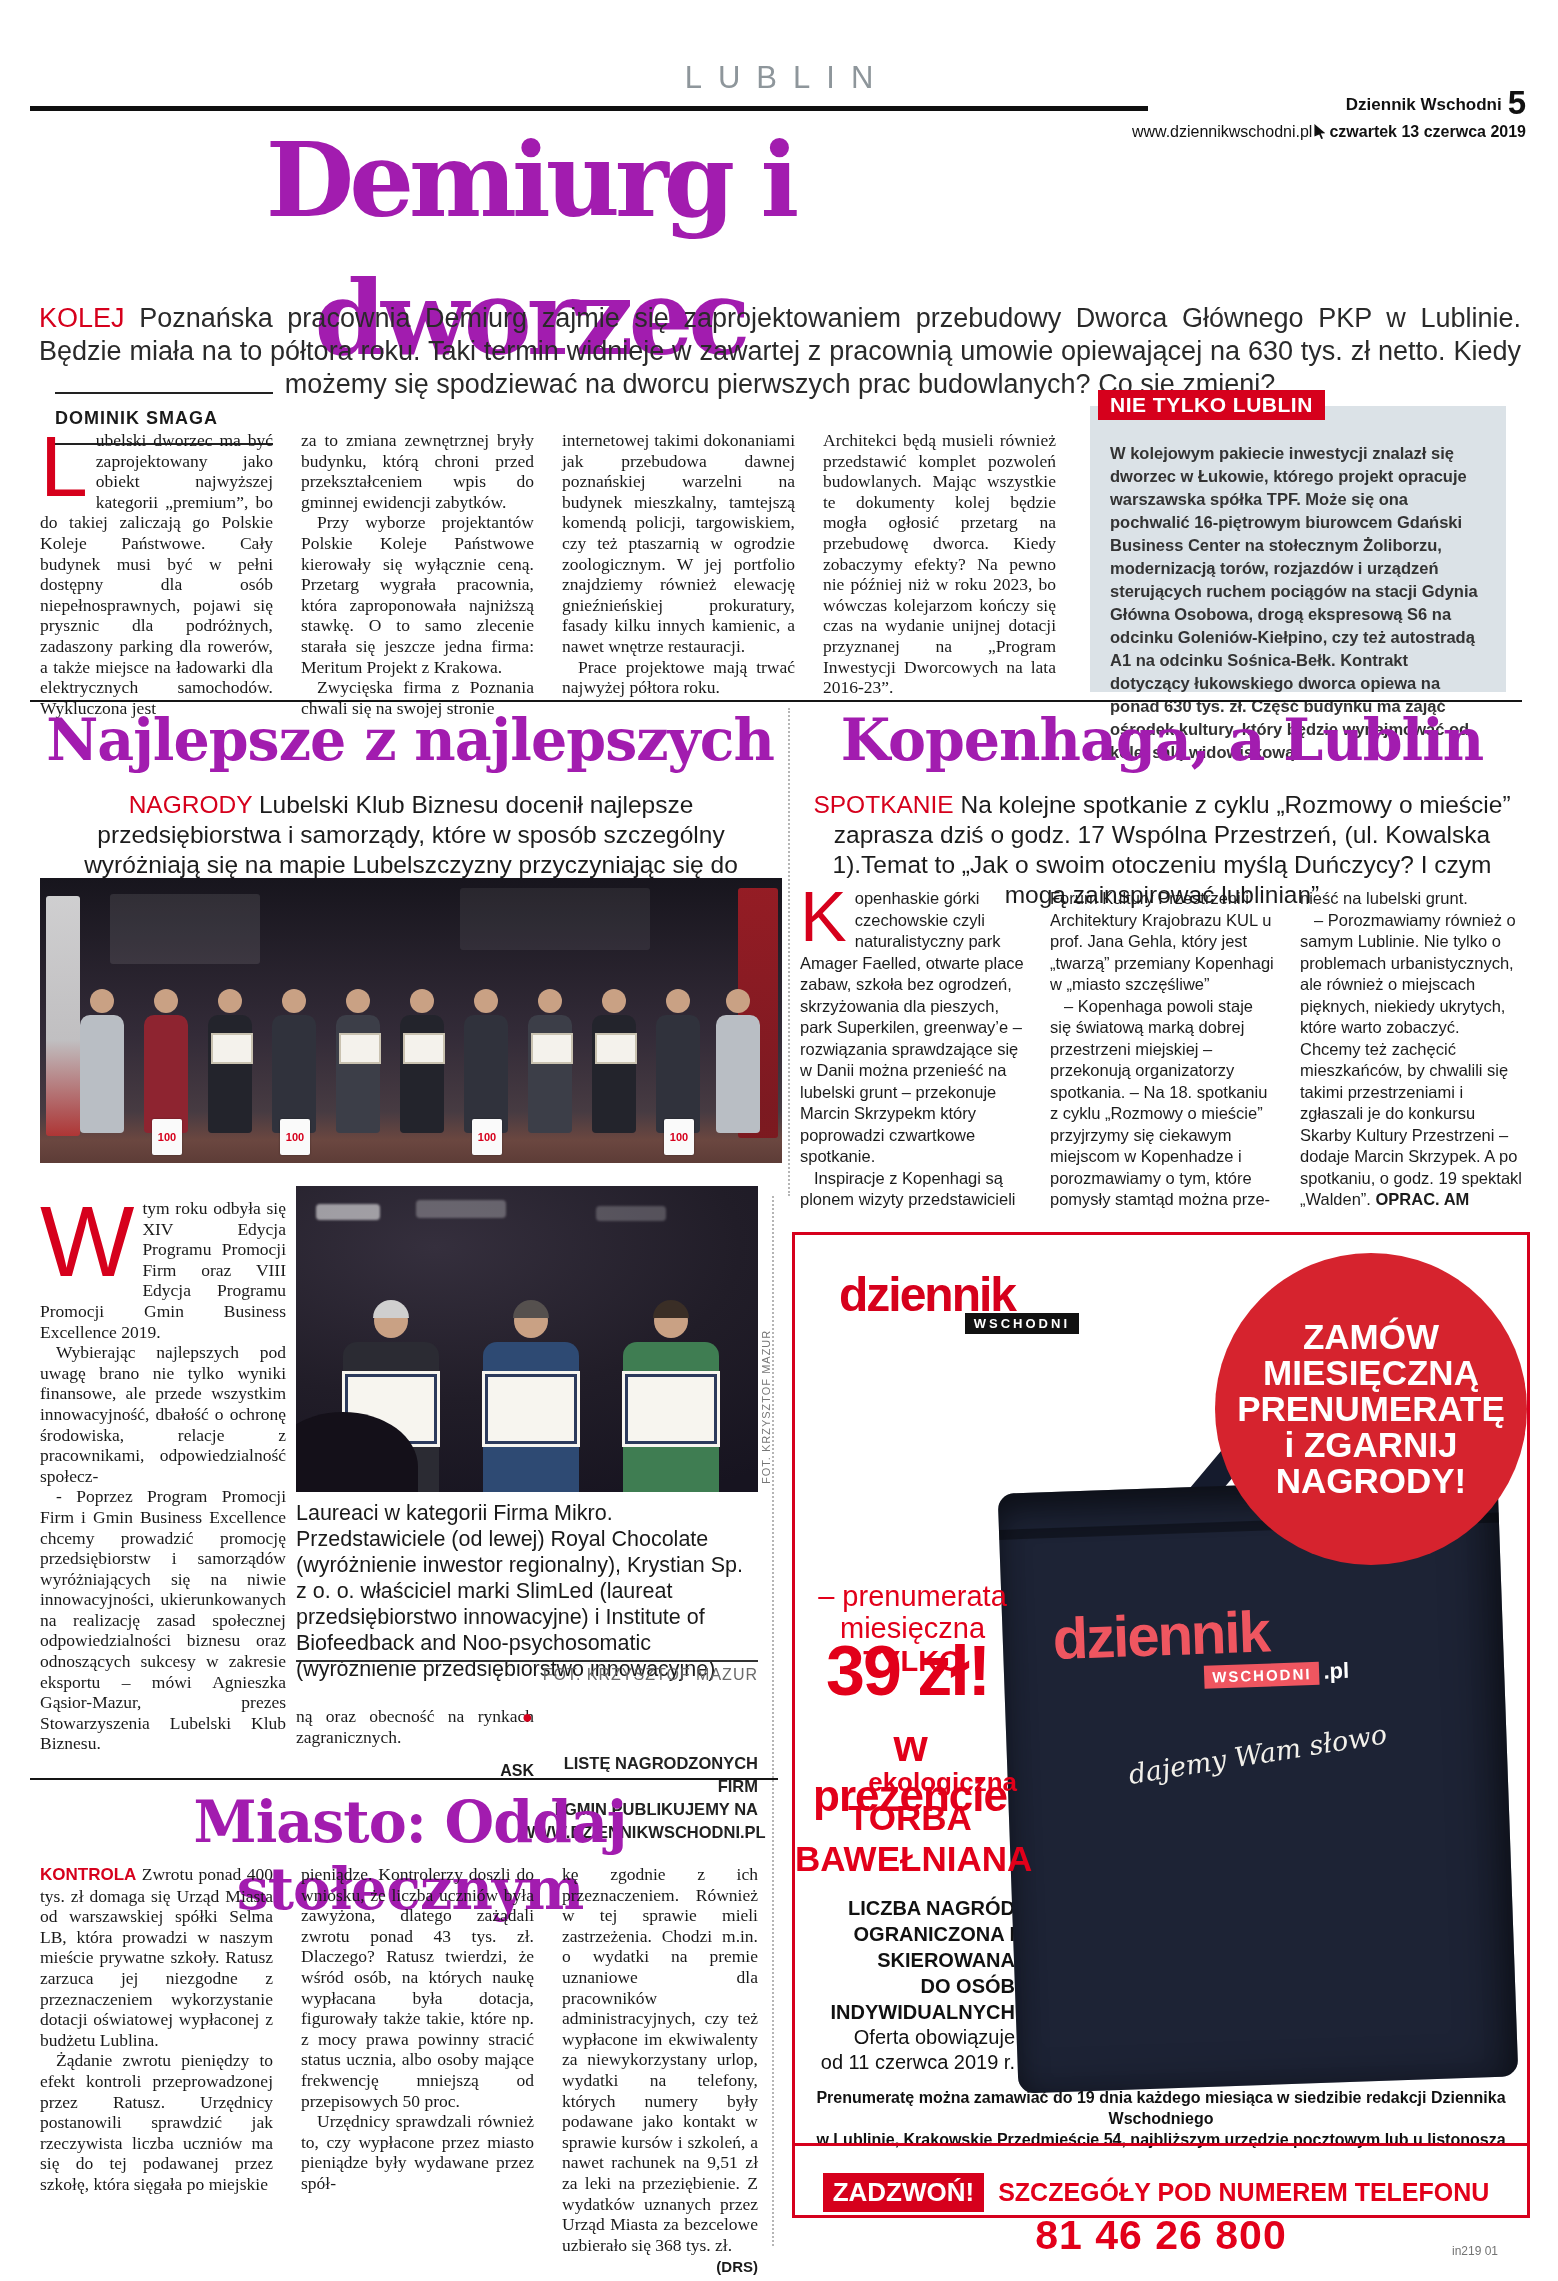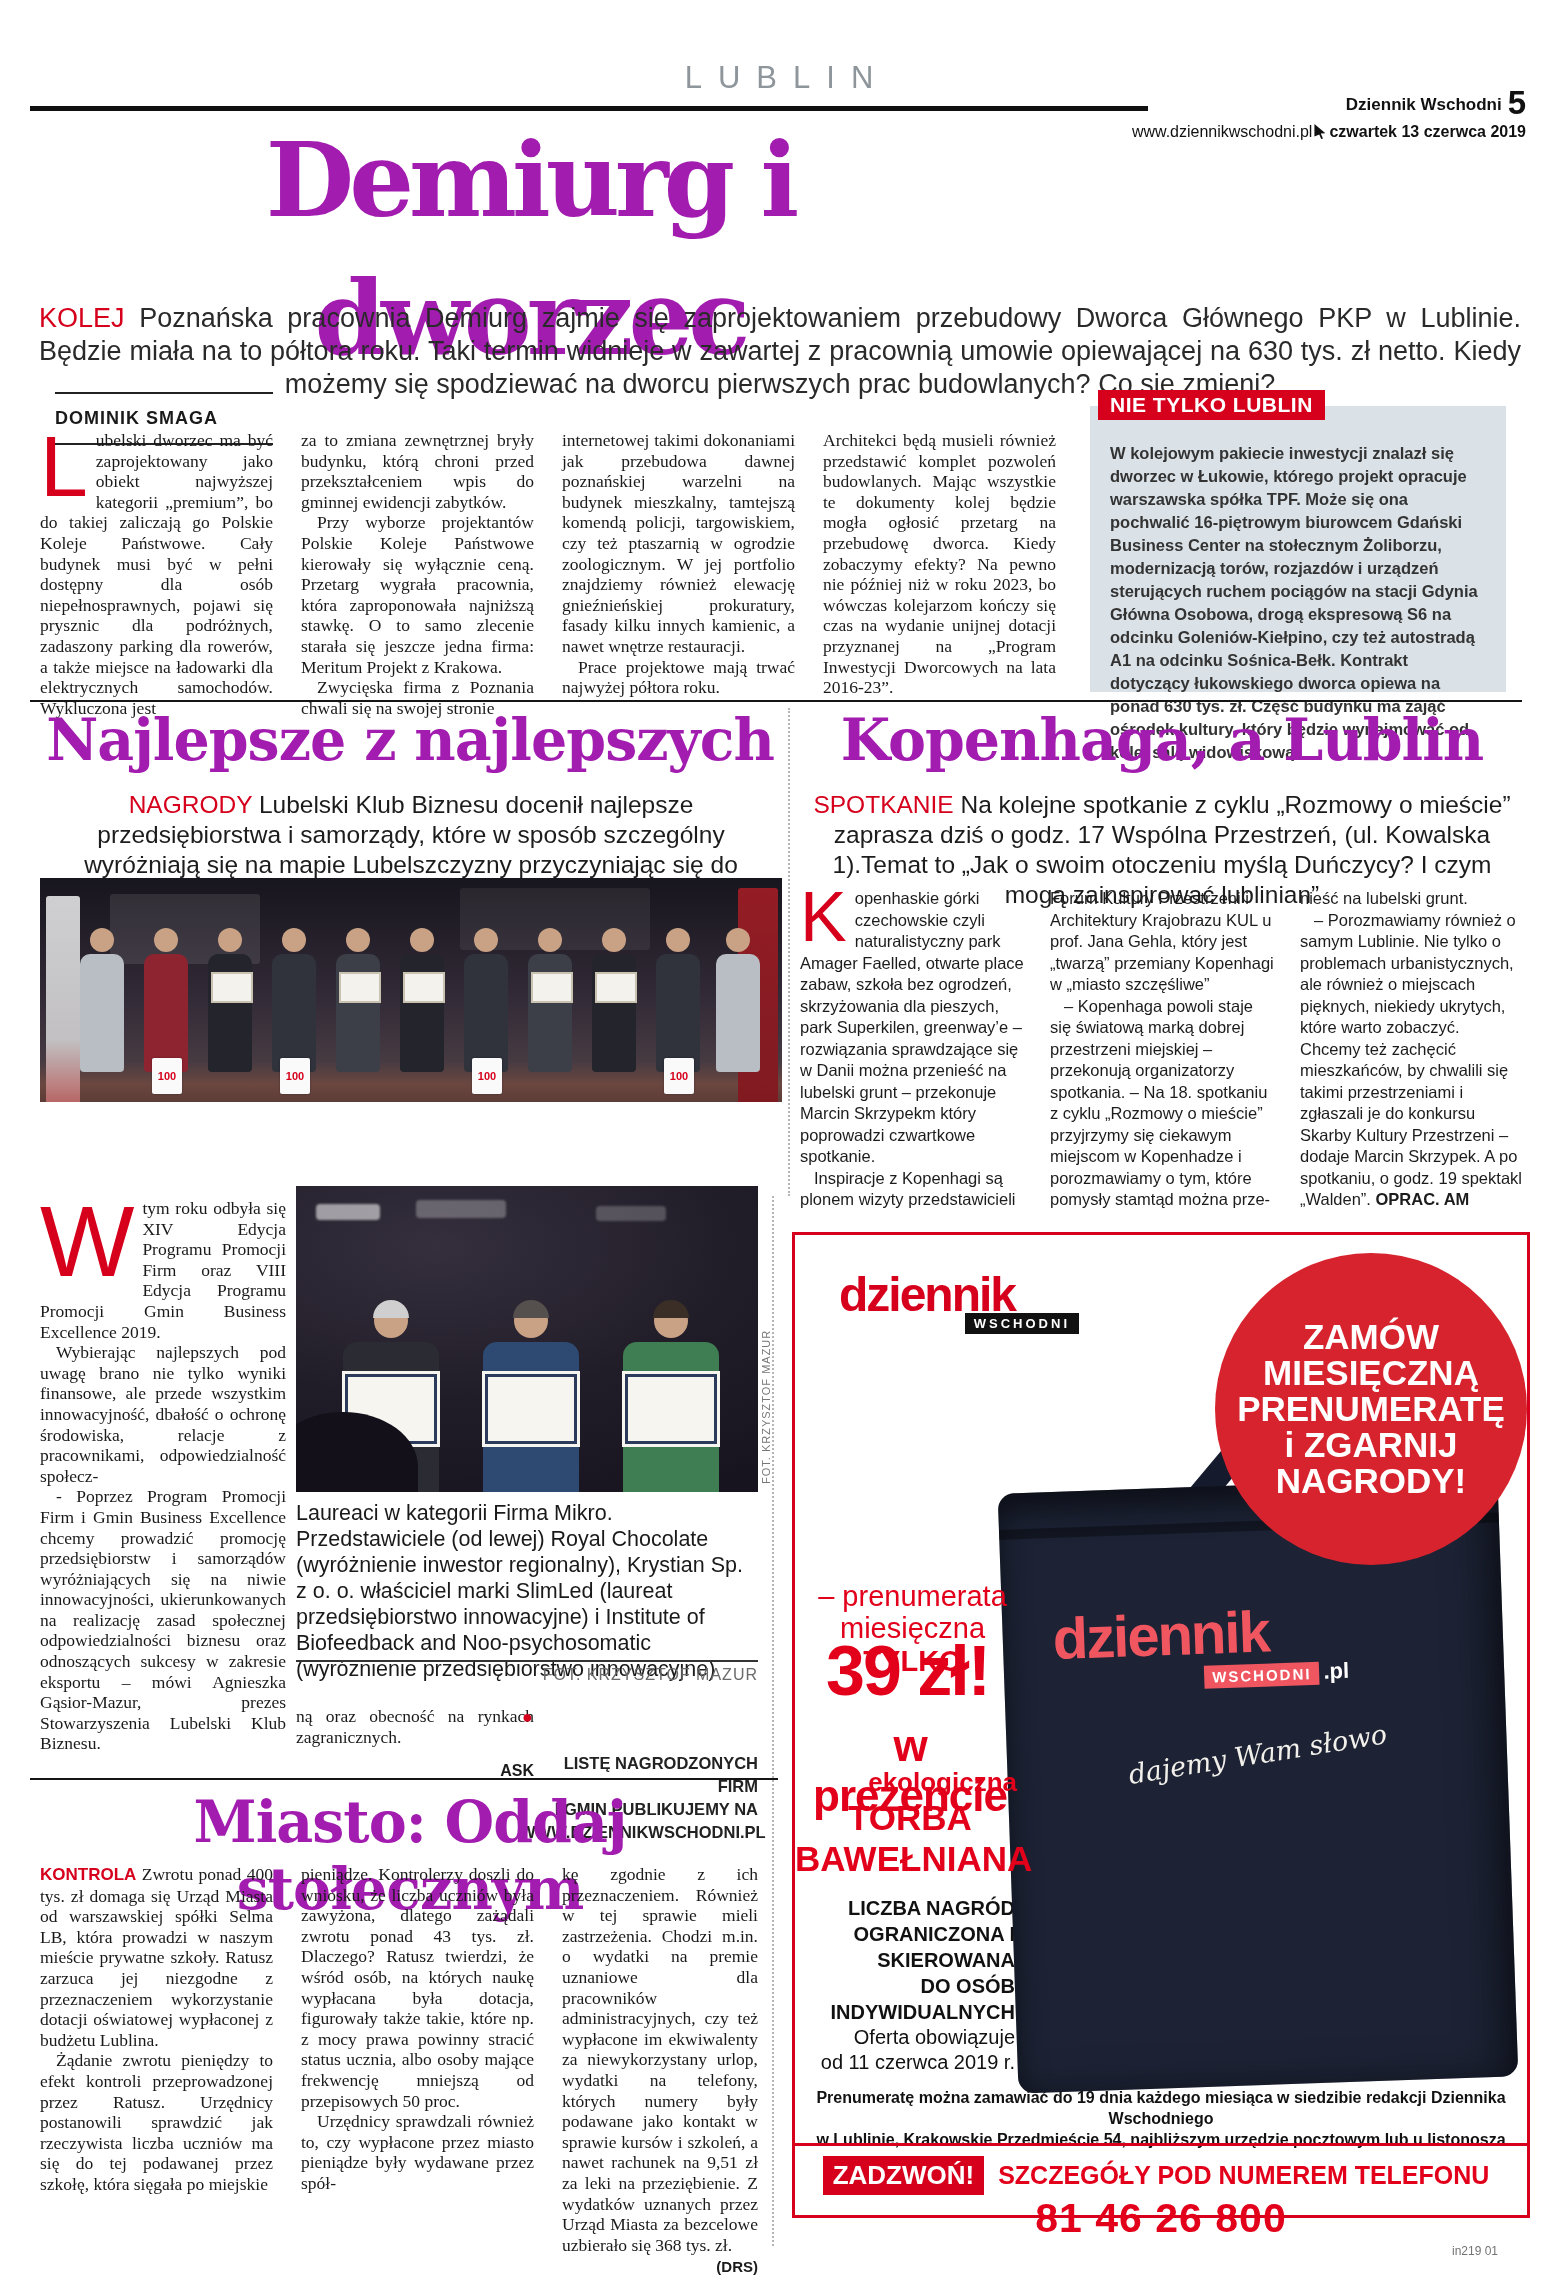--- a/index.html
+++ b/index.html
@@ -52,21 +52,21 @@
   #rule-sections{left:30px;top:700px;width:1492px;height:2px;background:#151515;}
   #vdiv-top{left:788px;top:708px;height:488px;border-left:2px dotted #b5b5b5;}
   #vdiv-bottom{left:772px;top:1196px;height:1050px;border-left:2px dotted #b5b5b5;}
   
   #awards-title{left:40px;top:706px;width:740px;text-align:center;font-size:57px;letter-spacing:-1px;}
   .sublead{font-family:"Liberation Sans",sans-serif;font-size:24.5px;line-height:30px;color:#1c1c1c;text-align:center;}
   #awards-lead{left:58px;top:790px;width:706px;}
   #kopenhaga-title{left:800px;top:706px;width:724px;text-align:center;font-size:57px;letter-spacing:-1px;}
   #kopenhaga-lead{left:806px;top:790px;width:712px;}
   
-  #photo1{left:40px;top:878px;width:742px;height:224px;overflow:hidden;
+  #photo1{left:40px;top:878px;width:742px;height:285px;overflow:hidden;
      background:linear-gradient(180deg,#17151d 0%,#332b38 55%,#473b42 82%,#6b4740 92%,#5d3c37 100%);}
   #photo1 .screen{position:absolute;background:rgba(255,255,255,.10);border-radius:3px;}
   #photo1 .banner-left{position:absolute;left:6px;top:18px;width:34px;height:240px;
      background:linear-gradient(180deg,#efefef 0%,#d9d9d9 60%,#b33 100%);opacity:.85;border-radius:3px;}
   #photo1 .banner-right{position:absolute;right:4px;top:10px;width:40px;height:250px;
      background:linear-gradient(180deg,#a21d25 0%,#7e151c 100%);opacity:.9;border-radius:3px;}
   .person{position:absolute;bottom:30px;width:52px;}
   .person .head{width:24px;height:24px;border-radius:50%;background:#c9a184;margin:0 auto;}
   .person .body{width:44px;height:118px;border-radius:10px 10px 4px 4px;margin:2px auto 0;}
   .suit-a{background:#23242c;} .suit-b{background:#30323c;} .suit-c{background:#3c3e48;}
@@ -155,21 +155,21 @@
      letter-spacing:-2px;line-height:72px;}
   #gift1{position:absolute;left:0px;top:486px;width:230px;text-align:center;font-size:44px;font-weight:bold;letter-spacing:-1px;}
   #gift2{position:absolute;left:0px;top:532px;width:222px;text-align:right;font-size:26px;font-weight:bold;}
   #gift3{position:absolute;left:0px;top:562px;width:230px;text-align:center;font-size:35px;font-weight:bold;line-height:41px;}
   #conds{position:absolute;left:0px;top:660px;width:220px;text-align:right;font-family:"Liberation Sans",sans-serif;
      font-weight:bold;font-size:20px;line-height:26px;color:#111;}
   #conds-note{position:absolute;left:0px;top:790px;width:220px;text-align:right;font-family:"Liberation Sans",sans-serif;
      font-size:20px;line-height:25px;color:#111;}
   #ad-footer{position:absolute;left:8px;right:8px;top:852px;text-align:center;font-family:"Liberation Sans",sans-serif;
      font-weight:bold;font-size:16px;line-height:21px;color:#111;}
-  #ad-call{position:absolute;left:0;right:0;top:908px;border-top:3px solid #d6001c;padding-top:10px;text-align:center;}
+  #ad-call{position:absolute;left:0;right:0;top:908px;border-top:3px solid #d6001c;padding-top:27px;text-align:center;}
   #zadzwon{display:inline-block;background:#d6001c;color:#fff;font-family:"Liberation Sans",sans-serif;
      font-weight:bold;font-size:26px;padding:4px 10px;vertical-align:middle;}
   #call-text{display:inline-block;color:#e2001a;font-family:"Liberation Sans",sans-serif;font-weight:bold;
      font-size:25px;margin:0 10px;vertical-align:middle;}
   #phone{display:inline-block;color:#e2001a;font-family:"Liberation Sans",sans-serif;font-weight:bold;
      font-size:41px;letter-spacing:1px;vertical-align:middle;}
   #ad-code{left:1452px;top:2244px;font-family:"Liberation Sans",sans-serif;font-size:12px;color:#737373;text-align:right;}
 </style>
 </head>
 <body>

